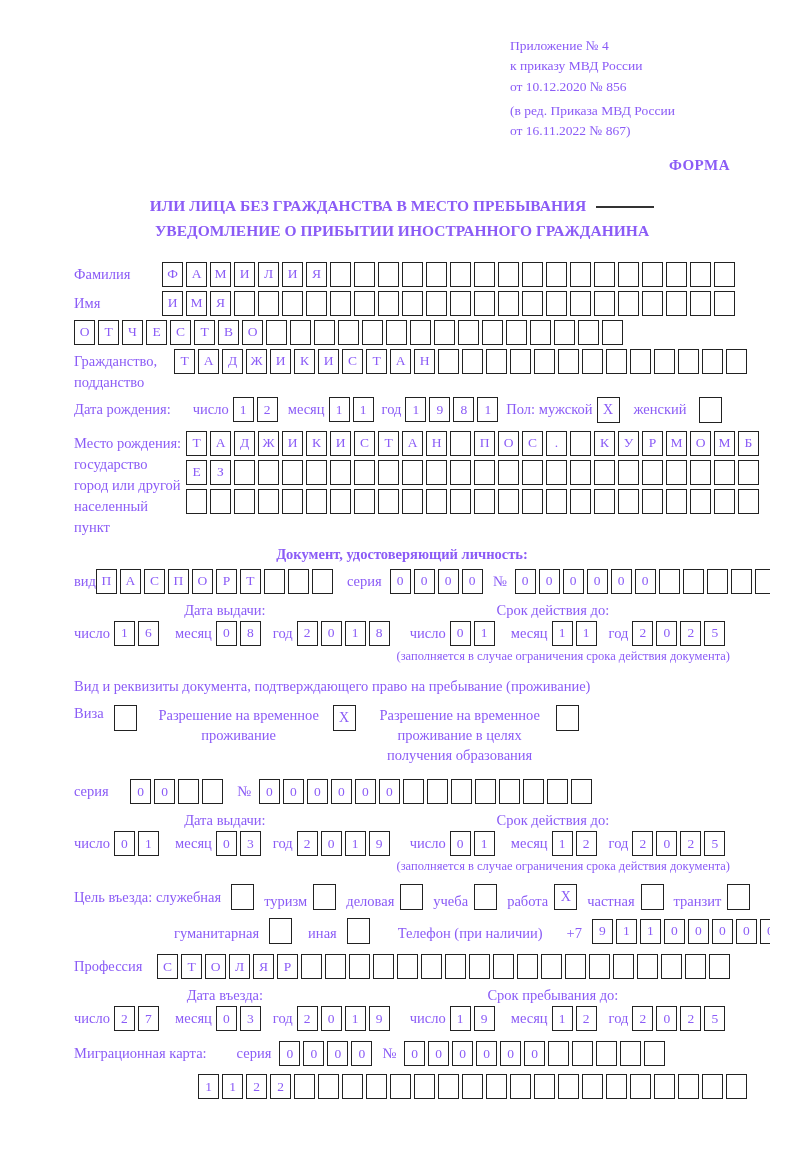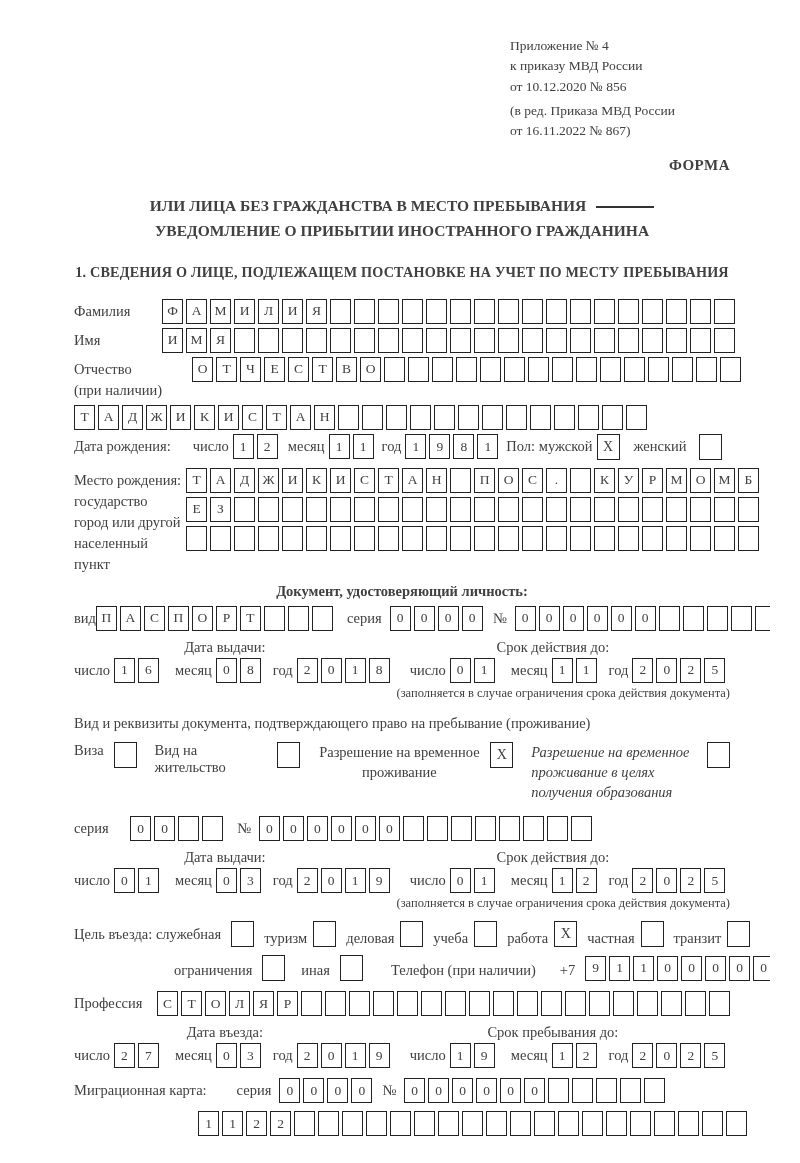--- a/index.html
+++ b/index.html
@@ -1,19 +1,19 @@
 <!DOCTYPE html>
 <html><head>
 <meta charset="utf-8">
 <style>
   * { margin:0; padding:0; box-sizing:border-box; }
   html,body { background:#ffffff; }
   .page {
     width:740px; height:1163px; margin:0 auto; background:#fff;
-    font-family:"Liberation Serif","DejaVu Serif",serif; color:#404040;
+    font-family:"Liberation Serif","DejaVu Serif",serif; color:#8b5cf6;
     padding:36px 40px 20px 44px; overflow:hidden; position:relative;
   }
   
   .hdr-block { margin-left:auto; width:220px; font-size:13.5px; line-height:1.5; }
   .hdr-block .ed { margin-top:4px; }
   .forma { text-align:right; font-weight:bold; font-size:15px; margin-top:16px; letter-spacing:.5px; }
   
   .title { text-align:center; font-weight:bold; font-size:15.5px; line-height:1.6; margin-top:20px; }
   .blank-line { display:inline-block; width:58px; border-bottom:2px solid #333; margin-left:10px; transform:translateY(-3px); }
   .sec-head { text-align:center; font-weight:bold; font-size:14.2px; margin-top:20px; letter-spacing:.2px; }
@@ -42,21 +42,21 @@
   .dt-l { width:46%; } .dt-r { width:54%; }
   .dates-row { display:flex; margin-top:2px; }
   .note-r { text-align:right; font-size:12.5px; margin-top:3px; }
   .center-bold { text-align:center; font-weight:bold; font-size:14.5px; margin-top:8px; margin-bottom:6px; }
   .plain { font-size:14.5px; line-height:1.7; margin-top:10px; }
   
   .opts { display:flex; align-items:flex-start; gap:18px; margin-top:6px; }
   .opt { display:flex; align-items:flex-start; gap:10px; }
   .opt .t { font-size:14.5px; }
   .opt .t.c2 { max-width:168px; text-align:center; line-height:1.4; }
-  .opt .t.c3 { max-width:172px; line-height:1.4;font-style:italic; }
+  .opt .t.c3 { max-width:172px; text-align:center; line-height:1.4; }
   .pair { display:flex; align-items:flex-end; gap:6px; }
   .purpose-row { display:flex; align-items:center; gap:10px; margin-top:10px; flex-wrap:nowrap; }
   .purpose-row .lbl { padding-top:0; }
   .phone-row { display:flex; align-items:center; gap:10px; margin-top:8px; padding-left:100px; }
 </style>
 </head>
 <body>
 
 <div class="page">
 
@@ -66,21 +66,20 @@
     <div>от 10.12.2020 № 856</div>
     <div class="ed">(в ред. Приказа МВД России</div>
     <div>от 16.11.2022 № 867)</div>
   </div>
   <div class="forma">ФОРМА</div>
 
   <div class="title">
     <div><span>ИЛИ ЛИЦА БЕЗ ГРАЖДАНСТВА В МЕСТО ПРЕБЫВАНИЯ</span><span class="blank-line"></span></div>
     <div>УВЕДОМЛЕНИЕ О ПРИБЫТИИ ИНОСТРАННОГО ГРАЖДАНИНА</div>
   </div>
-  <div class="sec-head">1. СВЕДЕНИЯ О ЛИЦЕ, ПОДЛЕЖАЩЕМ ПОСТАНОВКЕ НА УЧЕТ ПО МЕСТУ ПРЕБЫВАНИЯ</div>
 
   <div class="frm">
 
     <div class="row">
       <span class="lbl w88">Фамилия</span>
       <span class="cells">
           <span class="box">Ф</span>
           <span class="box">А</span>
           <span class="box">М</span>
           <span class="box">И</span>
@@ -131,24 +130,20 @@
           <span class="box"></span>
           <span class="box"></span>
           <span class="box"></span>
           <span class="box"></span>
           <span class="box"></span>
           <span class="box"></span>
         </span>
     </div>
 
     <div class="row">
-      <span class="lbl2 w118">
-        <span>Отчество</span><br>
-        <span>(при наличии)</span>
-      </span>
       <span class="cells">
           <span class="box">О</span>
           <span class="box">Т</span>
           <span class="box">Ч</span>
           <span class="box">Е</span>
           <span class="box">С</span>
           <span class="box">Т</span>
           <span class="box">В</span>
           <span class="box">О</span>
           <span class="box"></span>
@@ -163,20 +158,24 @@
           <span class="box"></span>
           <span class="box"></span>
           <span class="box"></span>
           <span class="box"></span>
           <span class="box"></span>
           <span class="box"></span>
         </span>
     </div>
 
     <div class="row">
+      <span class="lbl2 w100">
+        <span>Гражданство,</span><br>
+        <span>подданство</span>
+      </span>
       <span class="cells">
           <span class="box">Т</span>
           <span class="box">А</span>
           <span class="box">Д</span>
           <span class="box">Ж</span>
           <span class="box">И</span>
           <span class="box">К</span>
           <span class="box">И</span>
           <span class="box">С</span>
           <span class="box">Т</span>
@@ -414,26 +413,20 @@
       <div>Вид и реквизиты документа, подтверждающего право на пребывание (проживание)</div>
     </div>
     <div class="opts">
       <span class="opt">
         <span class="t">Виза</span>
         <span class="cells cb">
             <span class="box"></span>
           </span>
       </span>
       <span class="opt">
-        <span class="t">Вид на жительство</span>
-        <span class="cells cb">
-            <span class="box"></span>
-          </span>
-      </span>
-      <span class="opt">
         <span class="t c2">Разрешение на временное проживание</span>
         <span class="cells cb">
             <span class="box">X</span>
           </span>
       </span>
       <span class="opt">
         <span class="t c3">Разрешение на временное проживание в целях получения образования</span>
         <span class="cells cb">
             <span class="box"></span>
           </span>
@@ -550,21 +543,21 @@
       </span>
       <span class="pair">
         <span class="lbl">транзит</span>
         <span class="cells cb">
             <span class="box"></span>
           </span>
       </span>
     </div>
 
     <div class="phone-row">
-      <span class="lbl">ограничения</span>
+      <span class="lbl">гуманитарная</span>
       <span class="cells cb">
           <span class="box"></span>
         </span>
       <span class="lbl" style="margin-left:6px;">иная</span>
       <span class="cells cb">
           <span class="box"></span>
         </span>
       <span class="lbl" style="margin-left:18px;">Телефон (при наличии)</span>
       <span class="lbl" style="margin-left:14px;">+7</span>
       <span class="cells">

